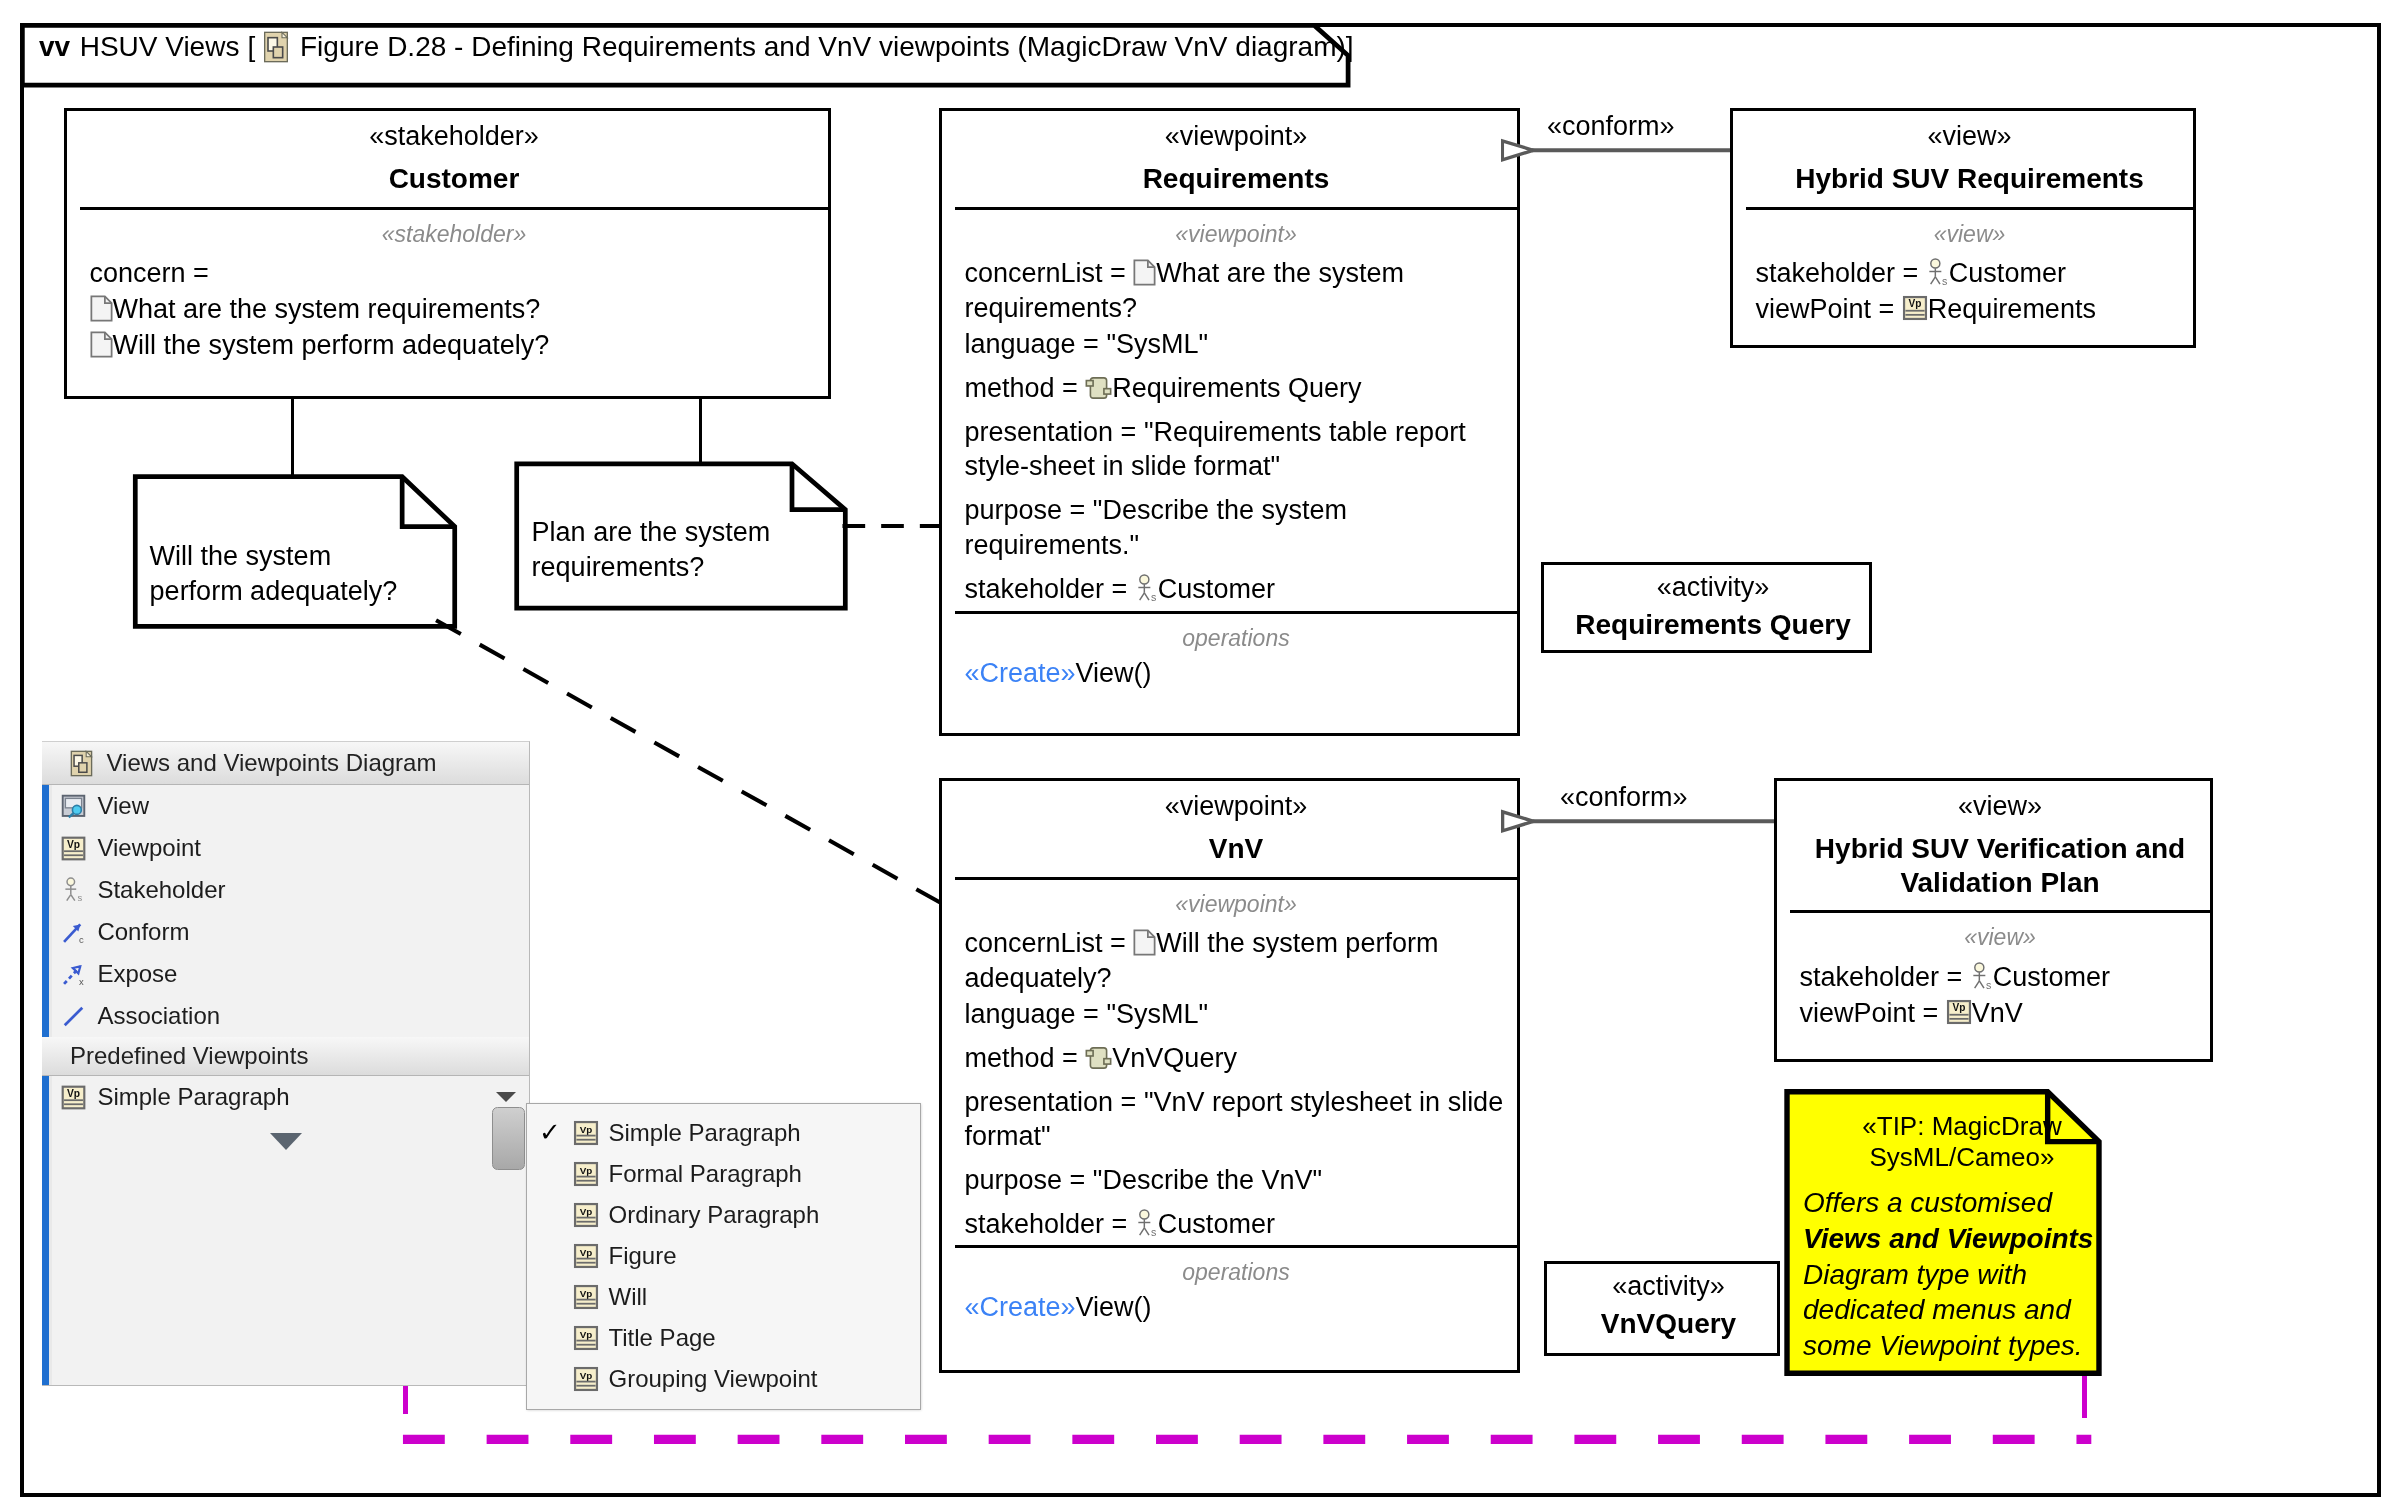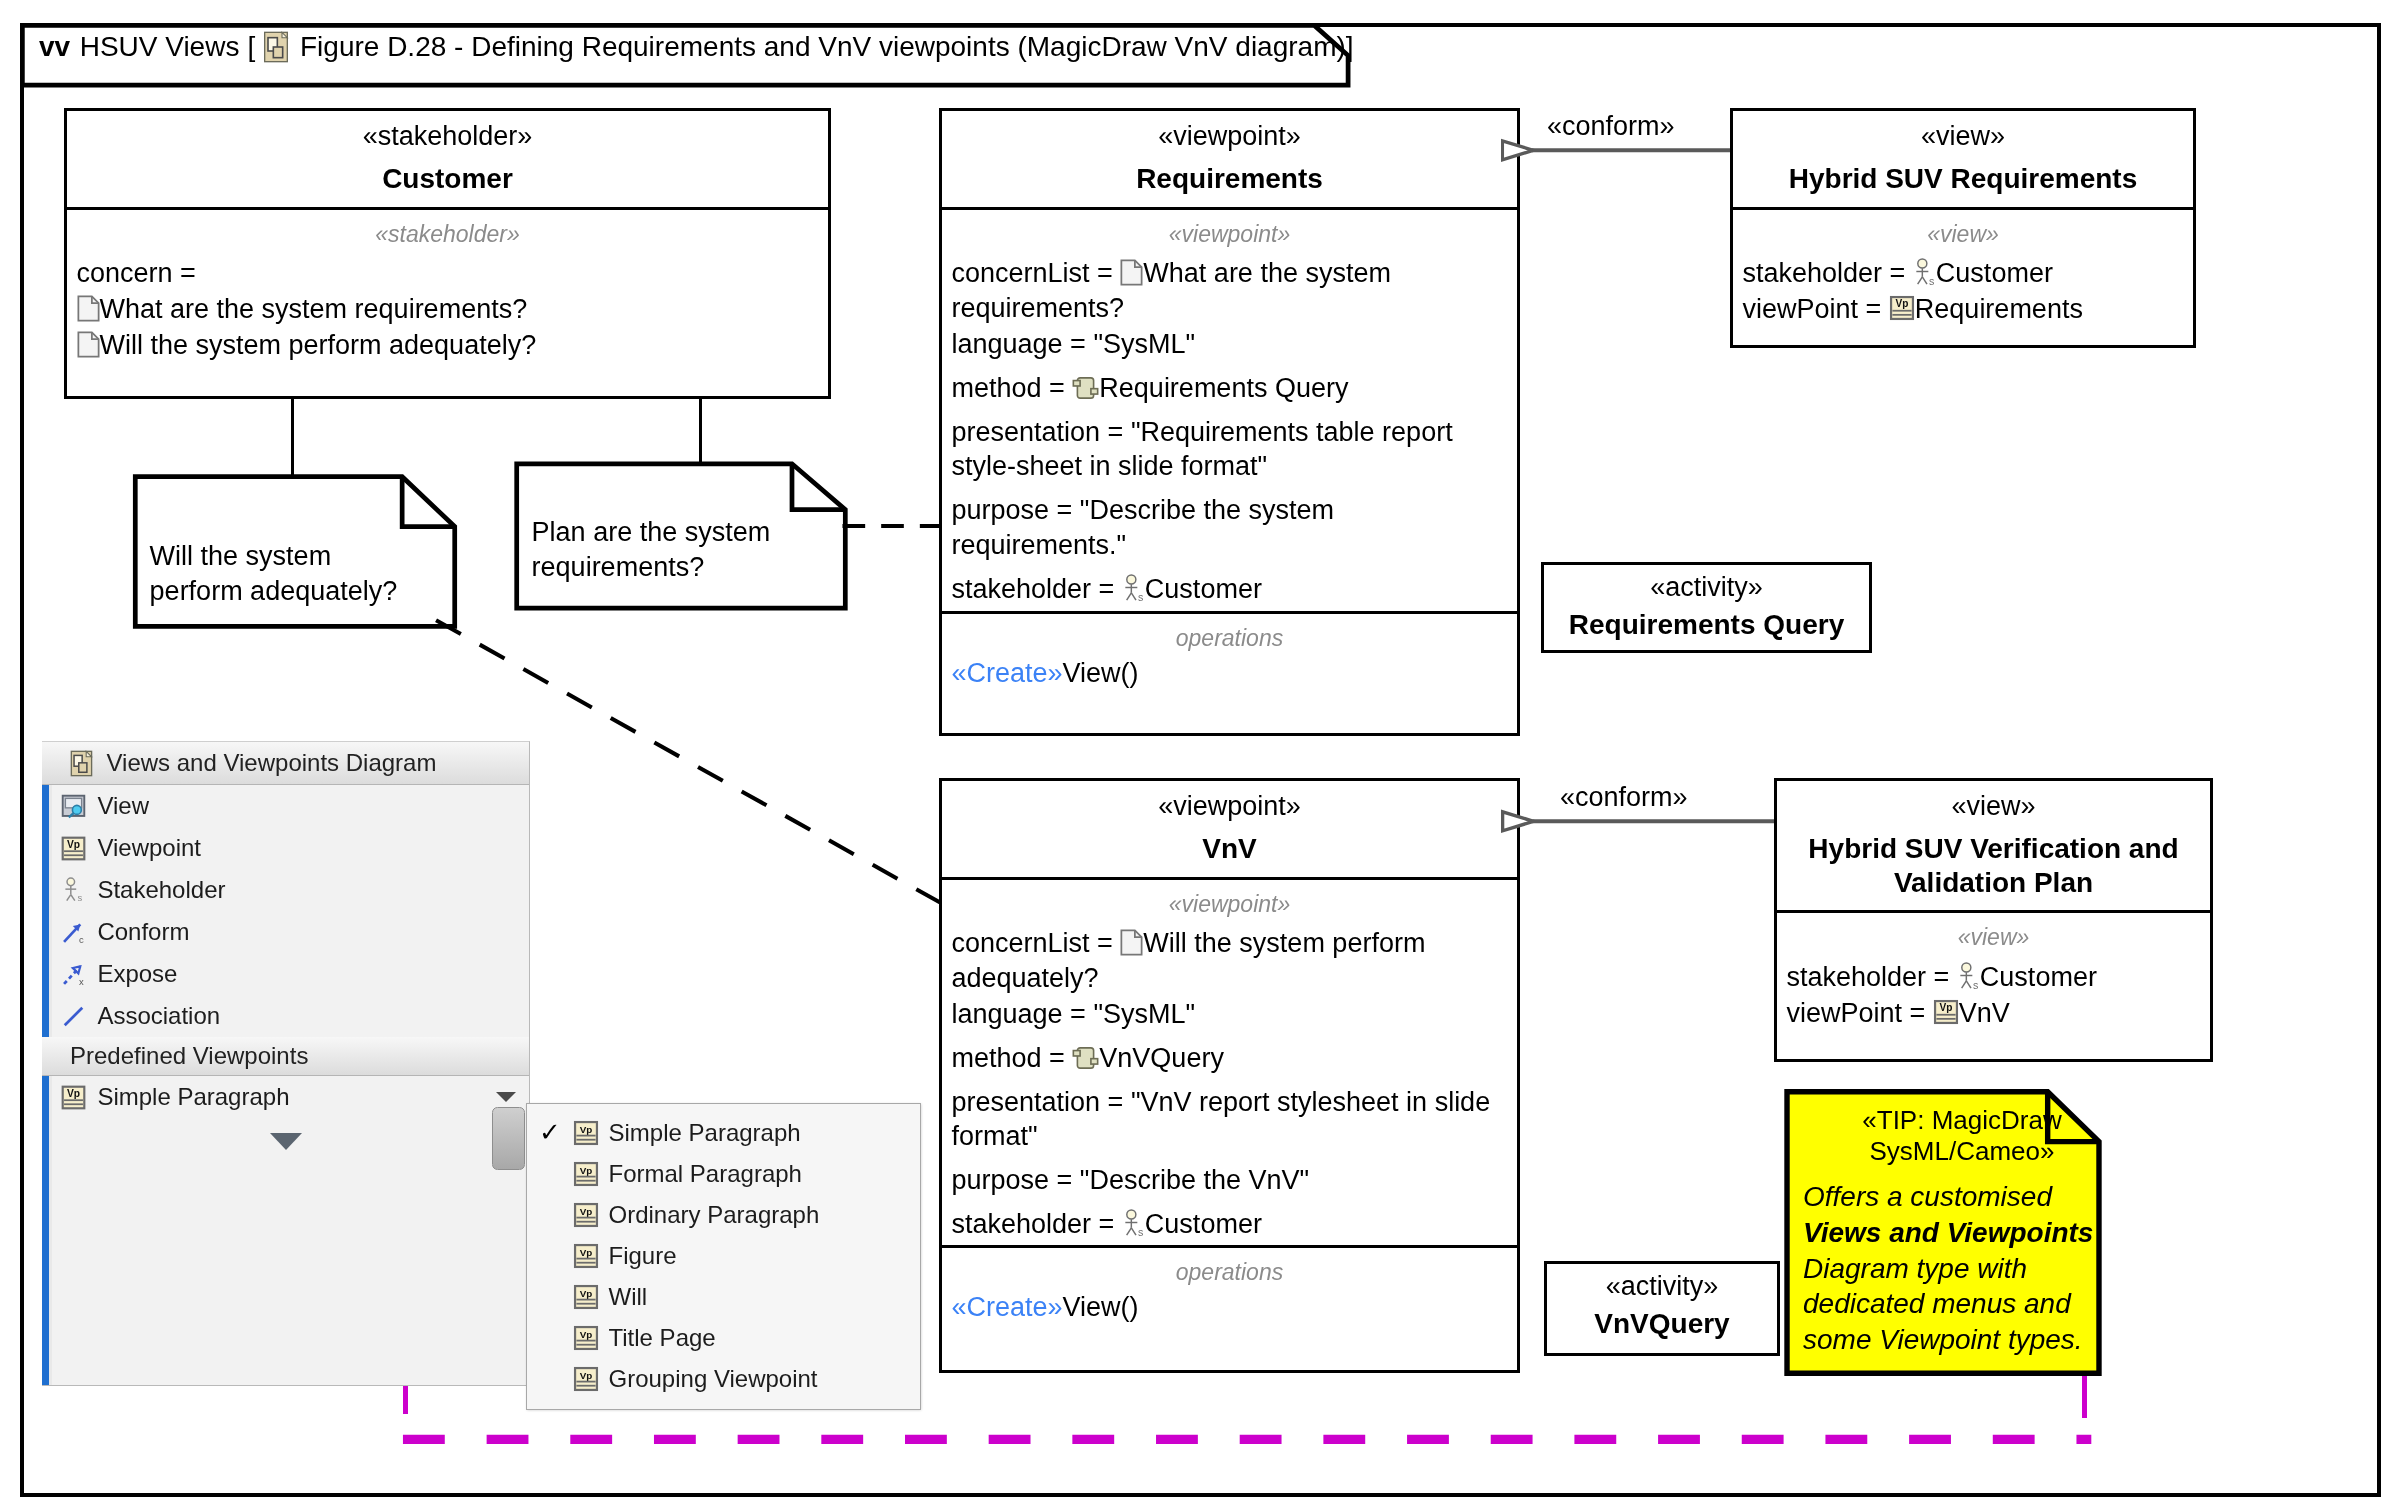--- a/index.html
+++ b/index.html
@@ -5,21 +5,21 @@
   html,body{margin:0;padding:0;background:#ffffff;}
   body{font-family:"Liberation Sans",sans-serif;}
   #stage{position:relative;width:2401px;height:1509px;background:#fff;overflow:hidden;margin-top:8px;}
 
   
   .frame{position:absolute;left:20px;top:15px;width:2361px;height:1474px;border:4.7px solid #000;box-sizing:border-box;}
   .tab-title{font-size:28px;color:#000;white-space:nowrap;display:flex;align-items:center;gap:0;}
   .tab-title b{font-weight:bold;margin-right:9.5px;}
 
   
-  .node{position:absolute;box-sizing:border-box;border:3.4px solid #000;background:#fff;}
+  .node{position:absolute;box-sizing:border-box;border:3.4px solid #000;background:#fff;padding-left:13px;}
   .nhead{padding:9.5px 6.8px 10.8px 6.8px;text-align:center;}
   .stereo{font-size:27px;color:#000;line-height:1.15;}
   .nname{font-size:28px;font-weight:bold;color:#000;line-height:1.2;margin-top:10.8px;}
   .sep{border-top:3.4px solid #000;}
   .nbody{padding:6.8px 9.5px 9.5px 9.5px;}
   .bodystereo{font-size:23px;font-style:italic;color:#8b8b8b;text-align:center;line-height:1.2;margin:4px 0 8px 0;}
   .attr{font-size:27px;color:#000;line-height:1.28;margin:0 0 1.4px 0;}
   .attr.gap{margin-top:9.5px;}
   .ops{font-size:23px;font-style:italic;color:#8b8b8b;text-align:center;margin:5.4px 0 6.8px 0;}
   .opline{font-size:27px;color:#000;}
@@ -32,21 +32,21 @@
   .ico-vp{width:26px;height:26px;vertical-align:-3.4px;}
   .ico-act{width:27px;height:26px;vertical-align:-4px;}
 
   
   .note{position:absolute;}
   .note svg{display:block;}
   .note-txt{position:absolute;font-size:27px;color:#000;line-height:1.3;}
 
   
   .tip{position:absolute;}
-  .tip-in{position:absolute;left:0;top:8px;padding:8px 19px;}
+  .tip-in{position:absolute;left:0;top:0;padding:22px 19px;}
   .tip-h{font-size:26px;color:#000;text-align:center;margin-bottom:12px;}
   .tip-b{font-size:28px;font-style:italic;color:#000;line-height:1.28;}
   .tip-b b{font-weight:bold;}
 
   
   .ln{position:absolute;background:#000;}
   .conform-lbl{position:absolute;font-size:27px;color:#000;white-space:nowrap;}
 
   
   .palette{position:absolute;box-sizing:border-box;background:#f2f2f2;

